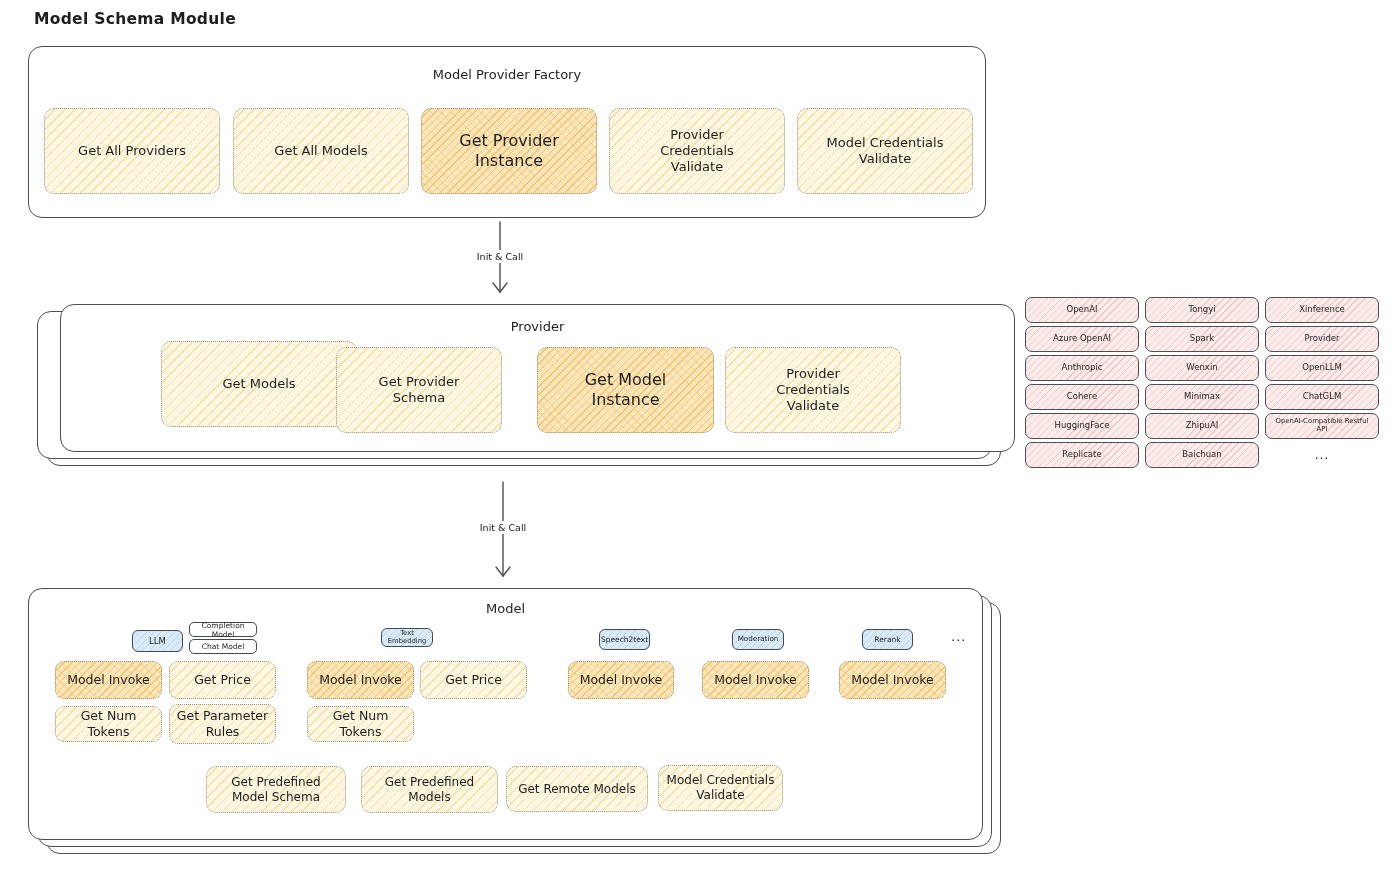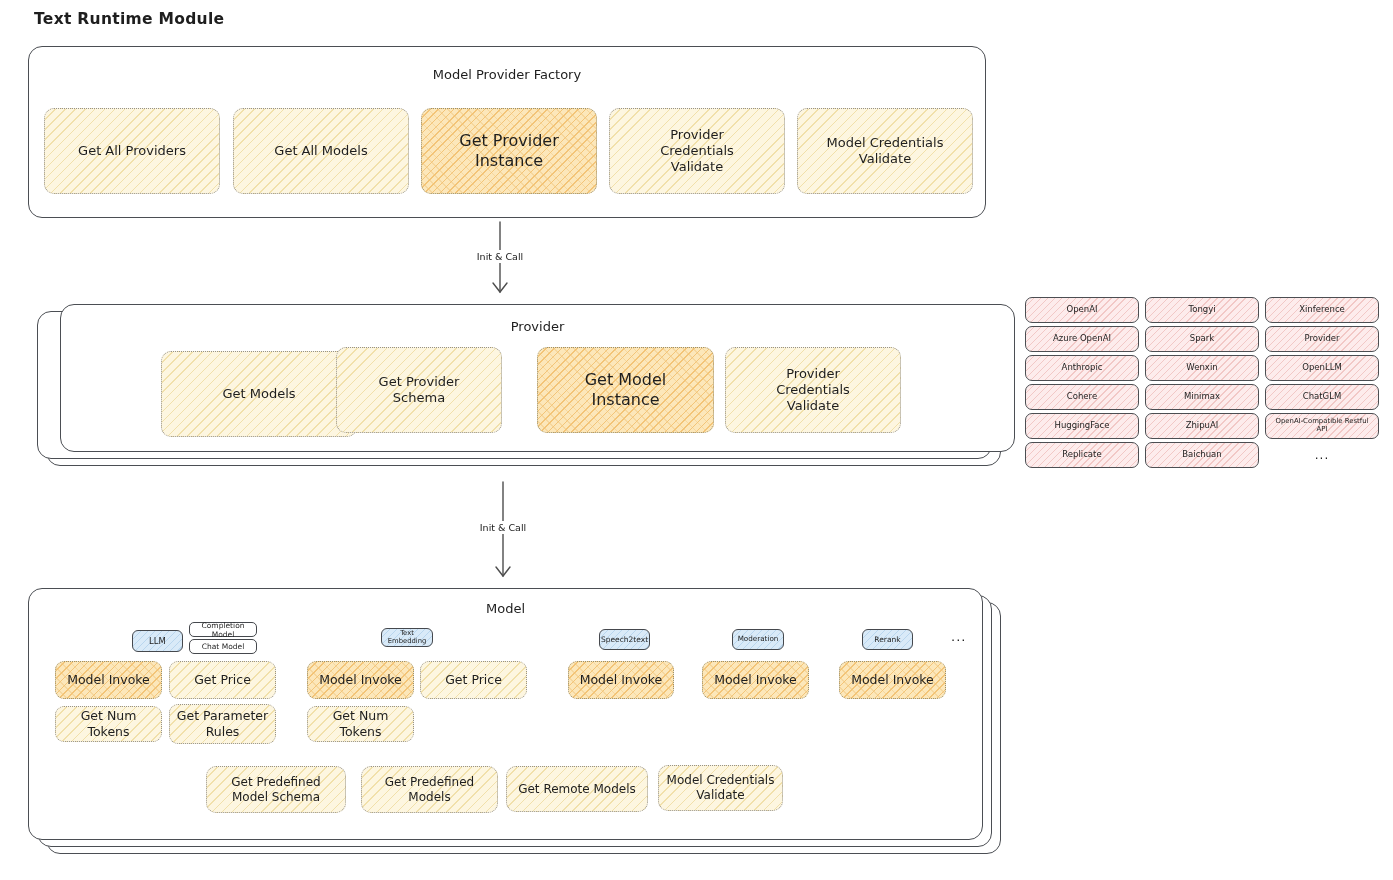--- a/index.html
+++ b/index.html
@@ -74,21 +74,21 @@
   .arrow-label{
     position:absolute;width:64px;text-align:center;font-size:9.5px;background:#ffffff;
     padding:1px 0;color:#202020;
   }
 </style>
 </head>
 <body>
 
 <div class="canvas">
 
-  <div class="page-title">Text Runtime Module</div>
+  <div class="page-title">Model Schema Module</div>
 
   <div class="panel" style="left:28px;top:46px;width:958px;height:172px;">
     <div class="panel-title" style="top:20px;">Model Provider Factory</div>
     <div class="node yellow" style="left:15px;top:61px;width:176px;height:86px;">Get All Providers</div>
     <div class="node yellow" style="left:204px;top:61px;width:176px;height:86px;">Get All Models</div>
     <div class="node orange widepad" style="left:392px;top:61px;width:176px;height:86px;">Get Provider Instance</div>
     <div class="node yellow widepad" style="left:580px;top:61px;width:176px;height:86px;">Provider Credentials Validate</div>
     <div class="node yellow widepad" style="left:768px;top:61px;width:176px;height:86px;">Model Credentials Validate</div>
   </div>
 
@@ -97,21 +97,21 @@
       <line x1="12" y1="2" x2="12" y2="72"></line>
       <path d="M 5 63 L 12 72 L 19 63"></path>
     </svg>
   </div>
   <div class="arrow-label" style="left:468px;top:250px;">Init &amp; Call</div>
 
   <div class="stack" style="left:46px;top:318px;width:955px;height:148px;"></div>
   <div class="stack" style="left:37px;top:311px;width:955px;height:148px;"></div>
   <div class="panel" style="left:28px;top:304px;width:955px;height:148px;margin-left:32px;">
     <div class="panel-title" style="top:14px;">Provider</div>
-    <div class="node yellow" style="left:100px;top:46px;width:196px;height:86px;text-align:center;">Get Models</div>
+    <div class="node yellow" style="left:100px;top:36px;width:196px;height:86px;text-align:center;">Get Models</div>
     <div class="node yellow" style="left:275px;top:42px;width:166px;height:86px;">Get Provider Schema</div>
     <div class="node orange" style="left:476px;top:42px;width:177px;height:86px;">Get Model Instance</div>
     <div class="node yellow widepad" style="left:664px;top:42px;width:176px;height:86px;">Provider Credentials Validate</div>
   </div>
 
   <div class="chips">
     <div class="chip">OpenAI</div>
     <div class="chip">Tongyi</div>
     <div class="chip">Xinference</div>
     <div class="chip">Azure OpenAI</div>

